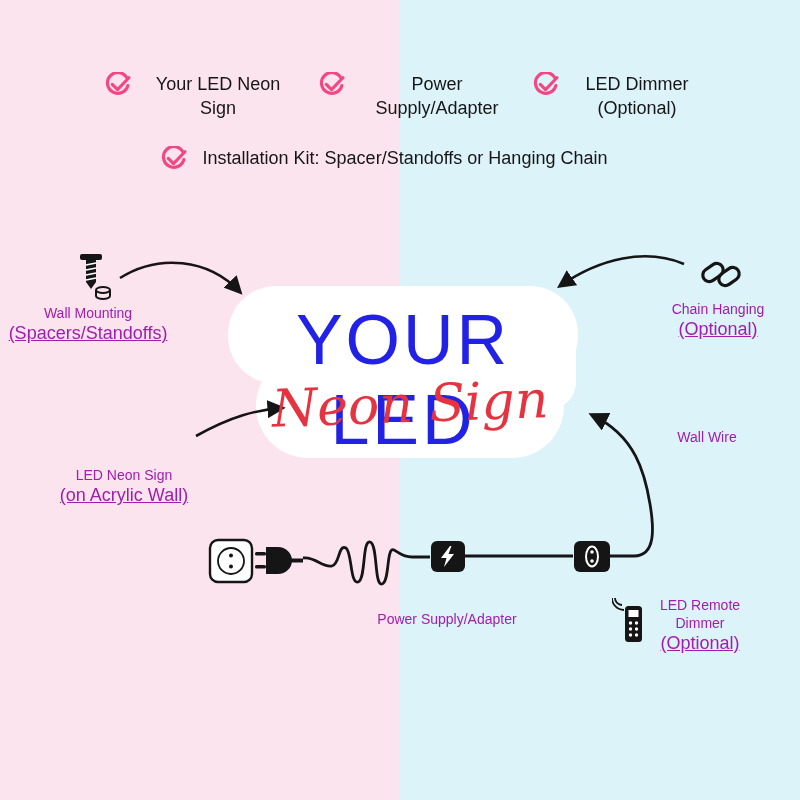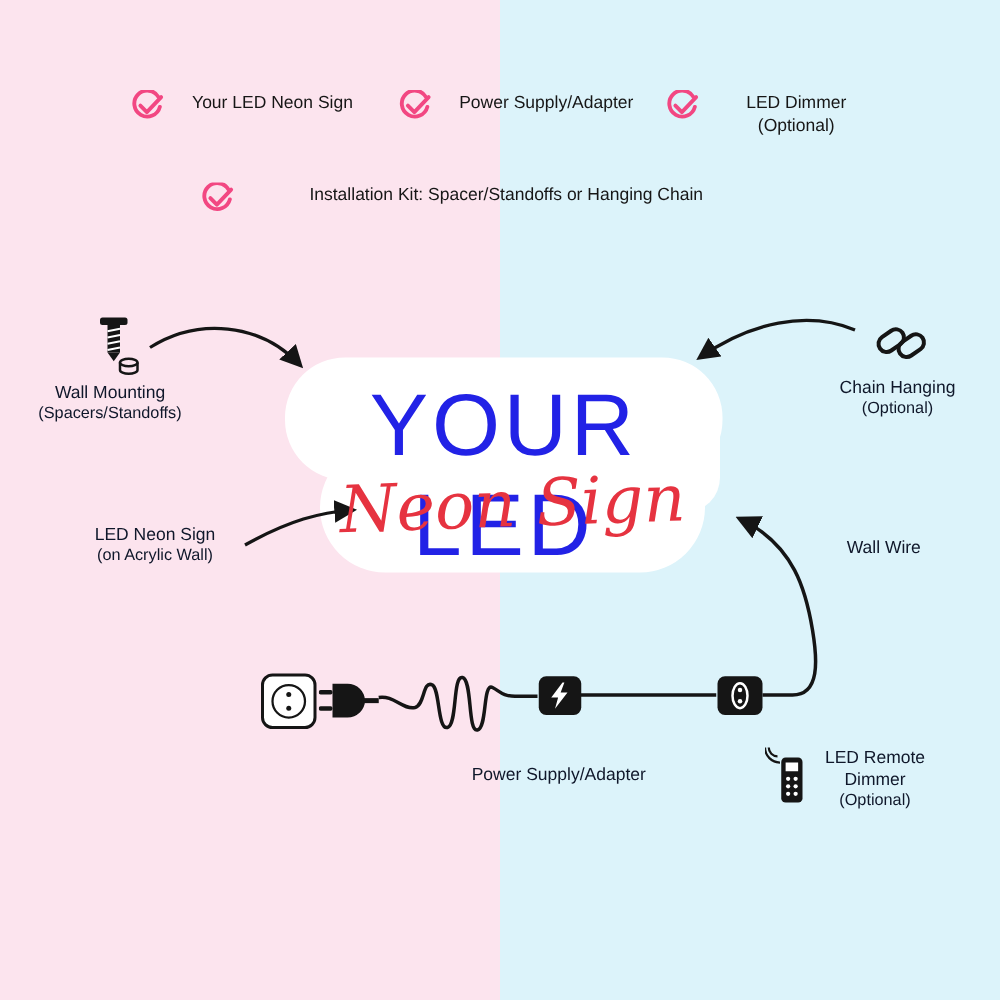--- a/index.html
+++ b/index.html
@@ -7,36 +7,36 @@
     position:relative;width:800px;height:800px;overflow:hidden;
     font-family:"Liberation Sans",sans-serif;color:#161616;
     background:#fff;
   }
   .bg-half{position:absolute;top:0;height:800px;width:400px;}
   .bg-left{left:0;background:var(--bg-left,#fce4ee);}
   .bg-right{left:400px;background:var(--bg-right,#dcf3fa);}
 
   .check-item{position:absolute;display:flex;align-items:flex-start;}
   .check-icon{width:27px;height:27px;flex:0 0 27px;margin-right:8px;}
-  .check-label{font-size:14px;line-height:1.35;text-align:center;color:#161616;}
+  .check-label{font-size:18px;line-height:1.35;text-align:center;color:#161616;}
 
   .blob{position:absolute;background:#ffffff;}
   .sign-line1{
     position:absolute;left:228px;top:300px;width:350px;text-align:center;
     font-size:70px;letter-spacing:3px;color:var(--sign-blue,#2222e6);
     font-family:"Liberation Sans",sans-serif;
   }
   .sign-line2{
     position:absolute;left:255px;top:374px;width:310px;text-align:center;
     font-size:52px;color:var(--sign-red,#e63340);
     font-family:"DejaVu Serif",serif;font-style:italic;transform:rotate(-2deg);
   }
 
-  .diagram-label{position:absolute;text-align:center;font-size:14px;line-height:1.3;color:#0f172a;}
-  .diagram-label .sub{font-size:13px;}
+  .diagram-label{position:absolute;text-align:center;font-size:14px;line-height:1.3;color:#a21caf;}
+  .diagram-label .sub{font-size:18px;text-decoration:underline;}
 
   .icon-box{position:absolute;}
   svg{display:block;}
   .overlay{position:absolute;left:0;top:0;pointer-events:none;}
 </style>
 </head>
 <body>
 
 <div id="canvas">
 
@@ -121,21 +121,21 @@
       <path d="M12,30 L22,30 L17,37 Z" fill="#151515"></path>
       <ellipse cx="29" cy="38" rx="7" ry="3" fill="none" stroke="#151515" stroke-width="2"></ellipse>
       <path d="M22,38 L22,44 A7,3 0 0 0 36,44 L36,38" fill="none" stroke="#151515" stroke-width="2"></path>
     </svg>
   </div>
   <div class="diagram-label" style="left:6px;top:304px;width:164px;">
     <div>Wall Mounting</div>
     <div class="sub">(Spacers/Standoffs)</div>
   </div>
 
-  <div class="diagram-label" style="left:34px;top:418px;width:180px;">
+  <div class="diagram-label" style="left:34px;top:466px;width:180px;">
     <div>LED Neon Sign</div>
     <div class="sub">(on Acrylic Wall)</div>
   </div>
 
   <div class="icon-box" style="left:698px;top:254px;">
     <svg width="46" height="40" viewBox="0 0 46 40">
       <rect x="4" y="12" width="22" height="13" rx="6.5" fill="none" stroke="#151515" stroke-width="3.2" transform="rotate(-35 15 18.5)"></rect>
       <rect x="20" y="16" width="22" height="13" rx="6.5" fill="none" stroke="#151515" stroke-width="3.2" transform="rotate(-35 31 22.5)"></rect>
     </svg>
   </div>

